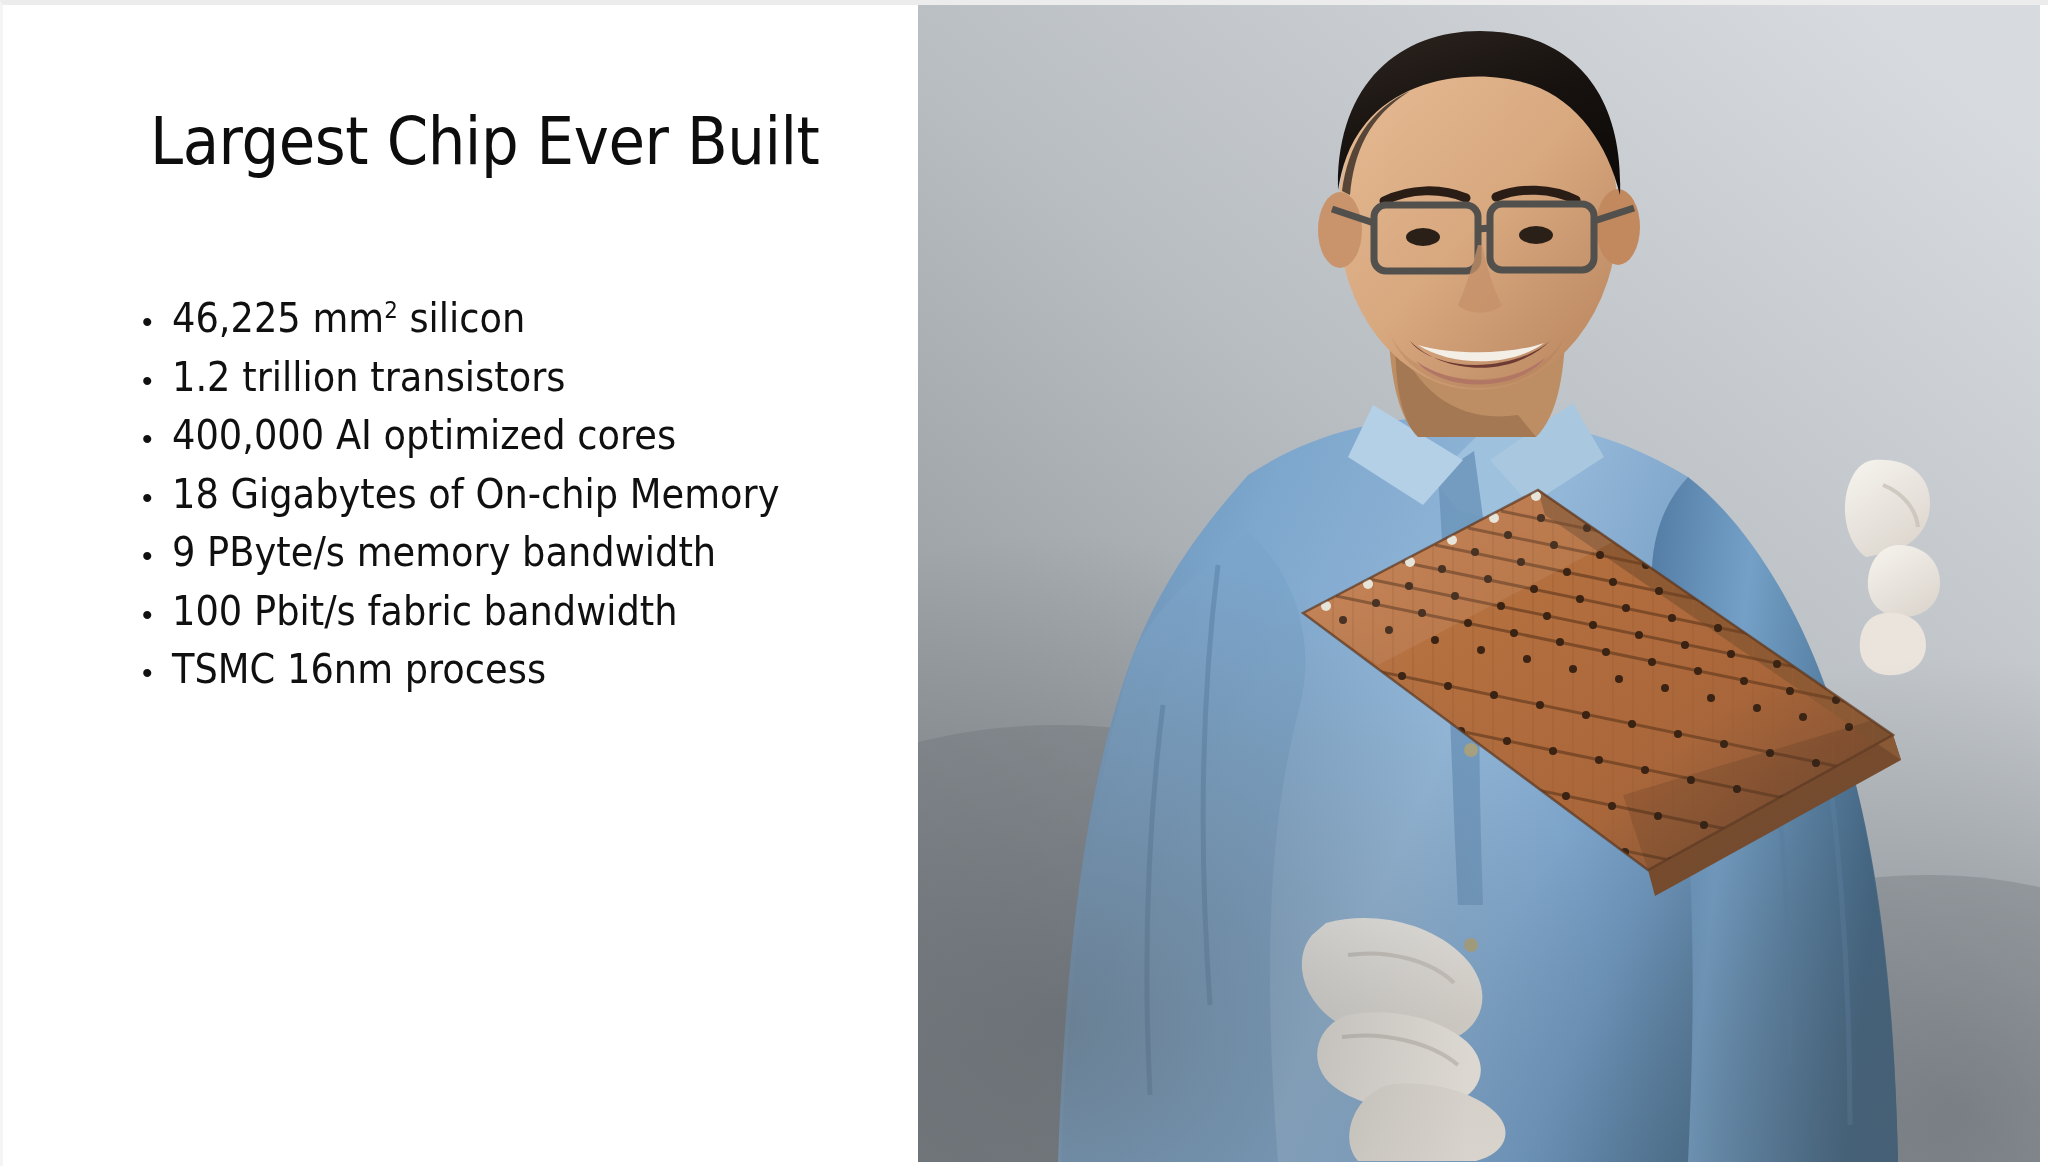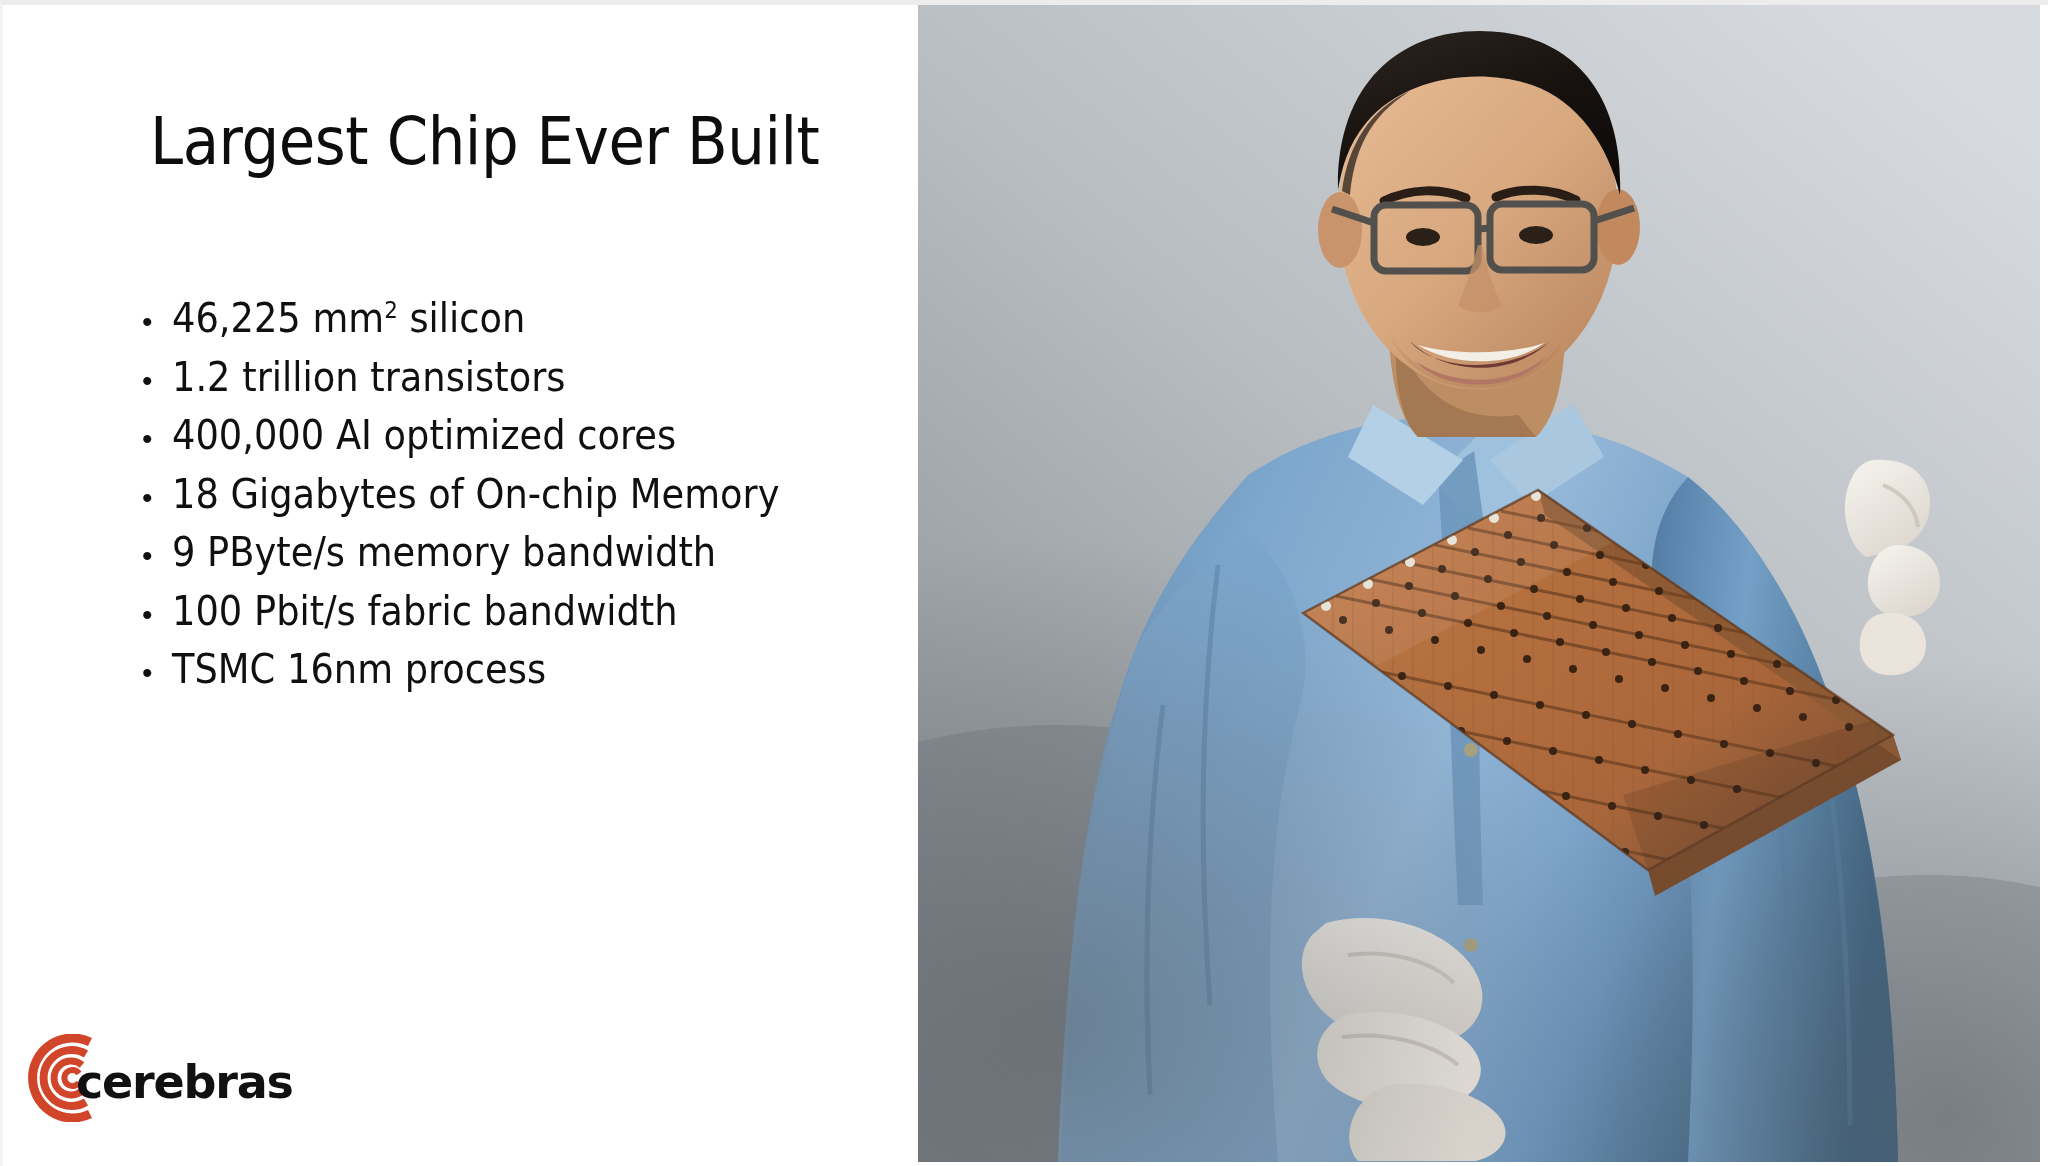--- a/index.html
+++ b/index.html
@@ -183,31 +183,20 @@
         <span class="bullet-text">100 Pbit/s fabric bandwidth</span>
       </div>
 
       <div class="bullet-row">
         <span class="bullet-dot">•</span>
         <span class="bullet-text">TSMC 16nm process</span>
       </div>
 
     </div>
 
-    <div class="logo">
-      <svg class="logo-mark" viewBox="0 0 78 88">
-        <g fill="none" stroke="#D1462B" stroke-linecap="butt">
-          <path d="M66 8 A 40 40 0 1 0 66 80" stroke-width="9"></path>
-          <path d="M62 20 A 28 28 0 1 0 62 68" stroke-width="8"></path>
-          <path d="M58 31 A 17 17 0 1 0 58 57" stroke-width="7"></path>
-          <path d="M55 39.5 A 8 8 0 1 0 55 48.5" stroke-width="6"></path>
-        </g>
-      </svg>
-      <div class="logo-word">cerebras</div>
-    </div>
 
   </div>
 
   <div class="photo-pane">
     <svg class="photo-svg" viewBox="0 0 1122 1157" preserveAspectRatio="none">
       <defs>
         <linearGradient id="bgGrad" x1="0.85" y1="0" x2="0.05" y2="1">
           <stop offset="0" stop-color="#d7dbdf"></stop>
           <stop offset="0.45" stop-color="#b8bdc2"></stop>
           <stop offset="1" stop-color="#83888d"></stop>

